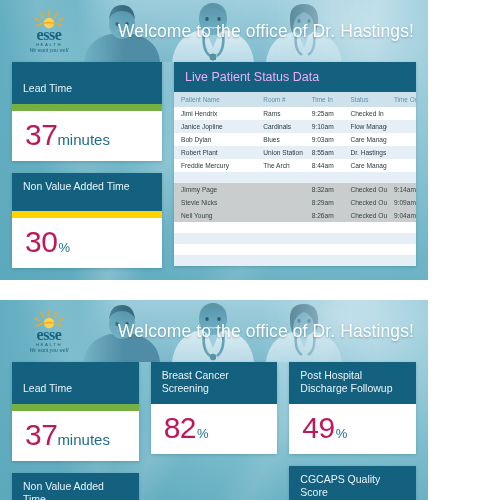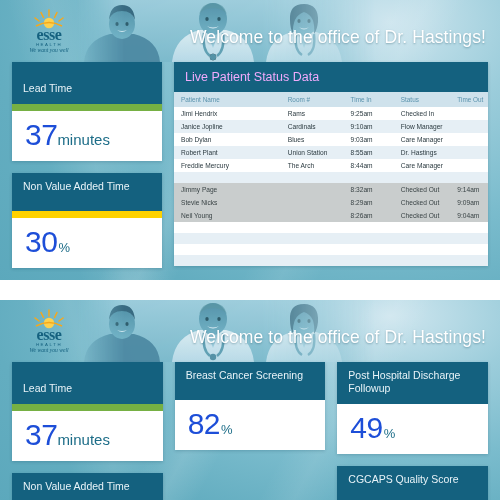--- a/index.html
+++ b/index.html
@@ -6,21 +6,21 @@
   html,body { width:500px; height:500px; overflow:hidden; }
   body {
     background:#ffffff;
     font-family:"Liberation Sans", sans-serif;
     -webkit-font-smoothing:antialiased;
   }
 
   
   .dash {
     position:relative;
-    width:500px;
+    width:428px;
     overflow:hidden;
     background:
       radial-gradient(110% 150% at 78% 8%, #cfe6ef 0%, #9ccddb 24%, #7bbccd 48%, #63adc0 72%, #5aa7bb 100%);
   }
   .dash-a { height:280px; }
   .dash-b { height:200px; }
 
   
   .sheen {
     position:absolute; inset:0; pointer-events:none;
@@ -49,21 +49,20 @@
   .hdr-title {
     position:absolute;
     right:14px; top:50%;
     transform:translateY(-50%);
     color:#ffffff;
     font-size:17.5px;
     font-weight:400;
     letter-spacing:.1px;
     text-shadow:0 1px 2px rgba(10,60,80,.35);
     white-space:nowrap;
-    margin-top:6px;
   }
 
   
   .logo {
     position:absolute;
     left:16px; top:9px;
     width:66px; height:44px;
   }
   .logo svg { display:block; }
 
@@ -84,21 +83,21 @@
   .accent { height:7px; }
   .accent-green  { background:#76b043; }
   .accent-yellow { background:#ffd200; }
   .card-bd {
     background:#ffffff;
     padding:9px 13px 11px;
     display:flex;
     align-items:baseline;
   }
   .big {
-    color:#1d4ed8;
+    color:#be185d;
     font-size:30px;
     font-weight:400;
     line-height:1;
     letter-spacing:-.5px;
   }
   .unit {
     color:#1d6d88;
     font-size:15px;
     margin-left:0;
     line-height:1;

